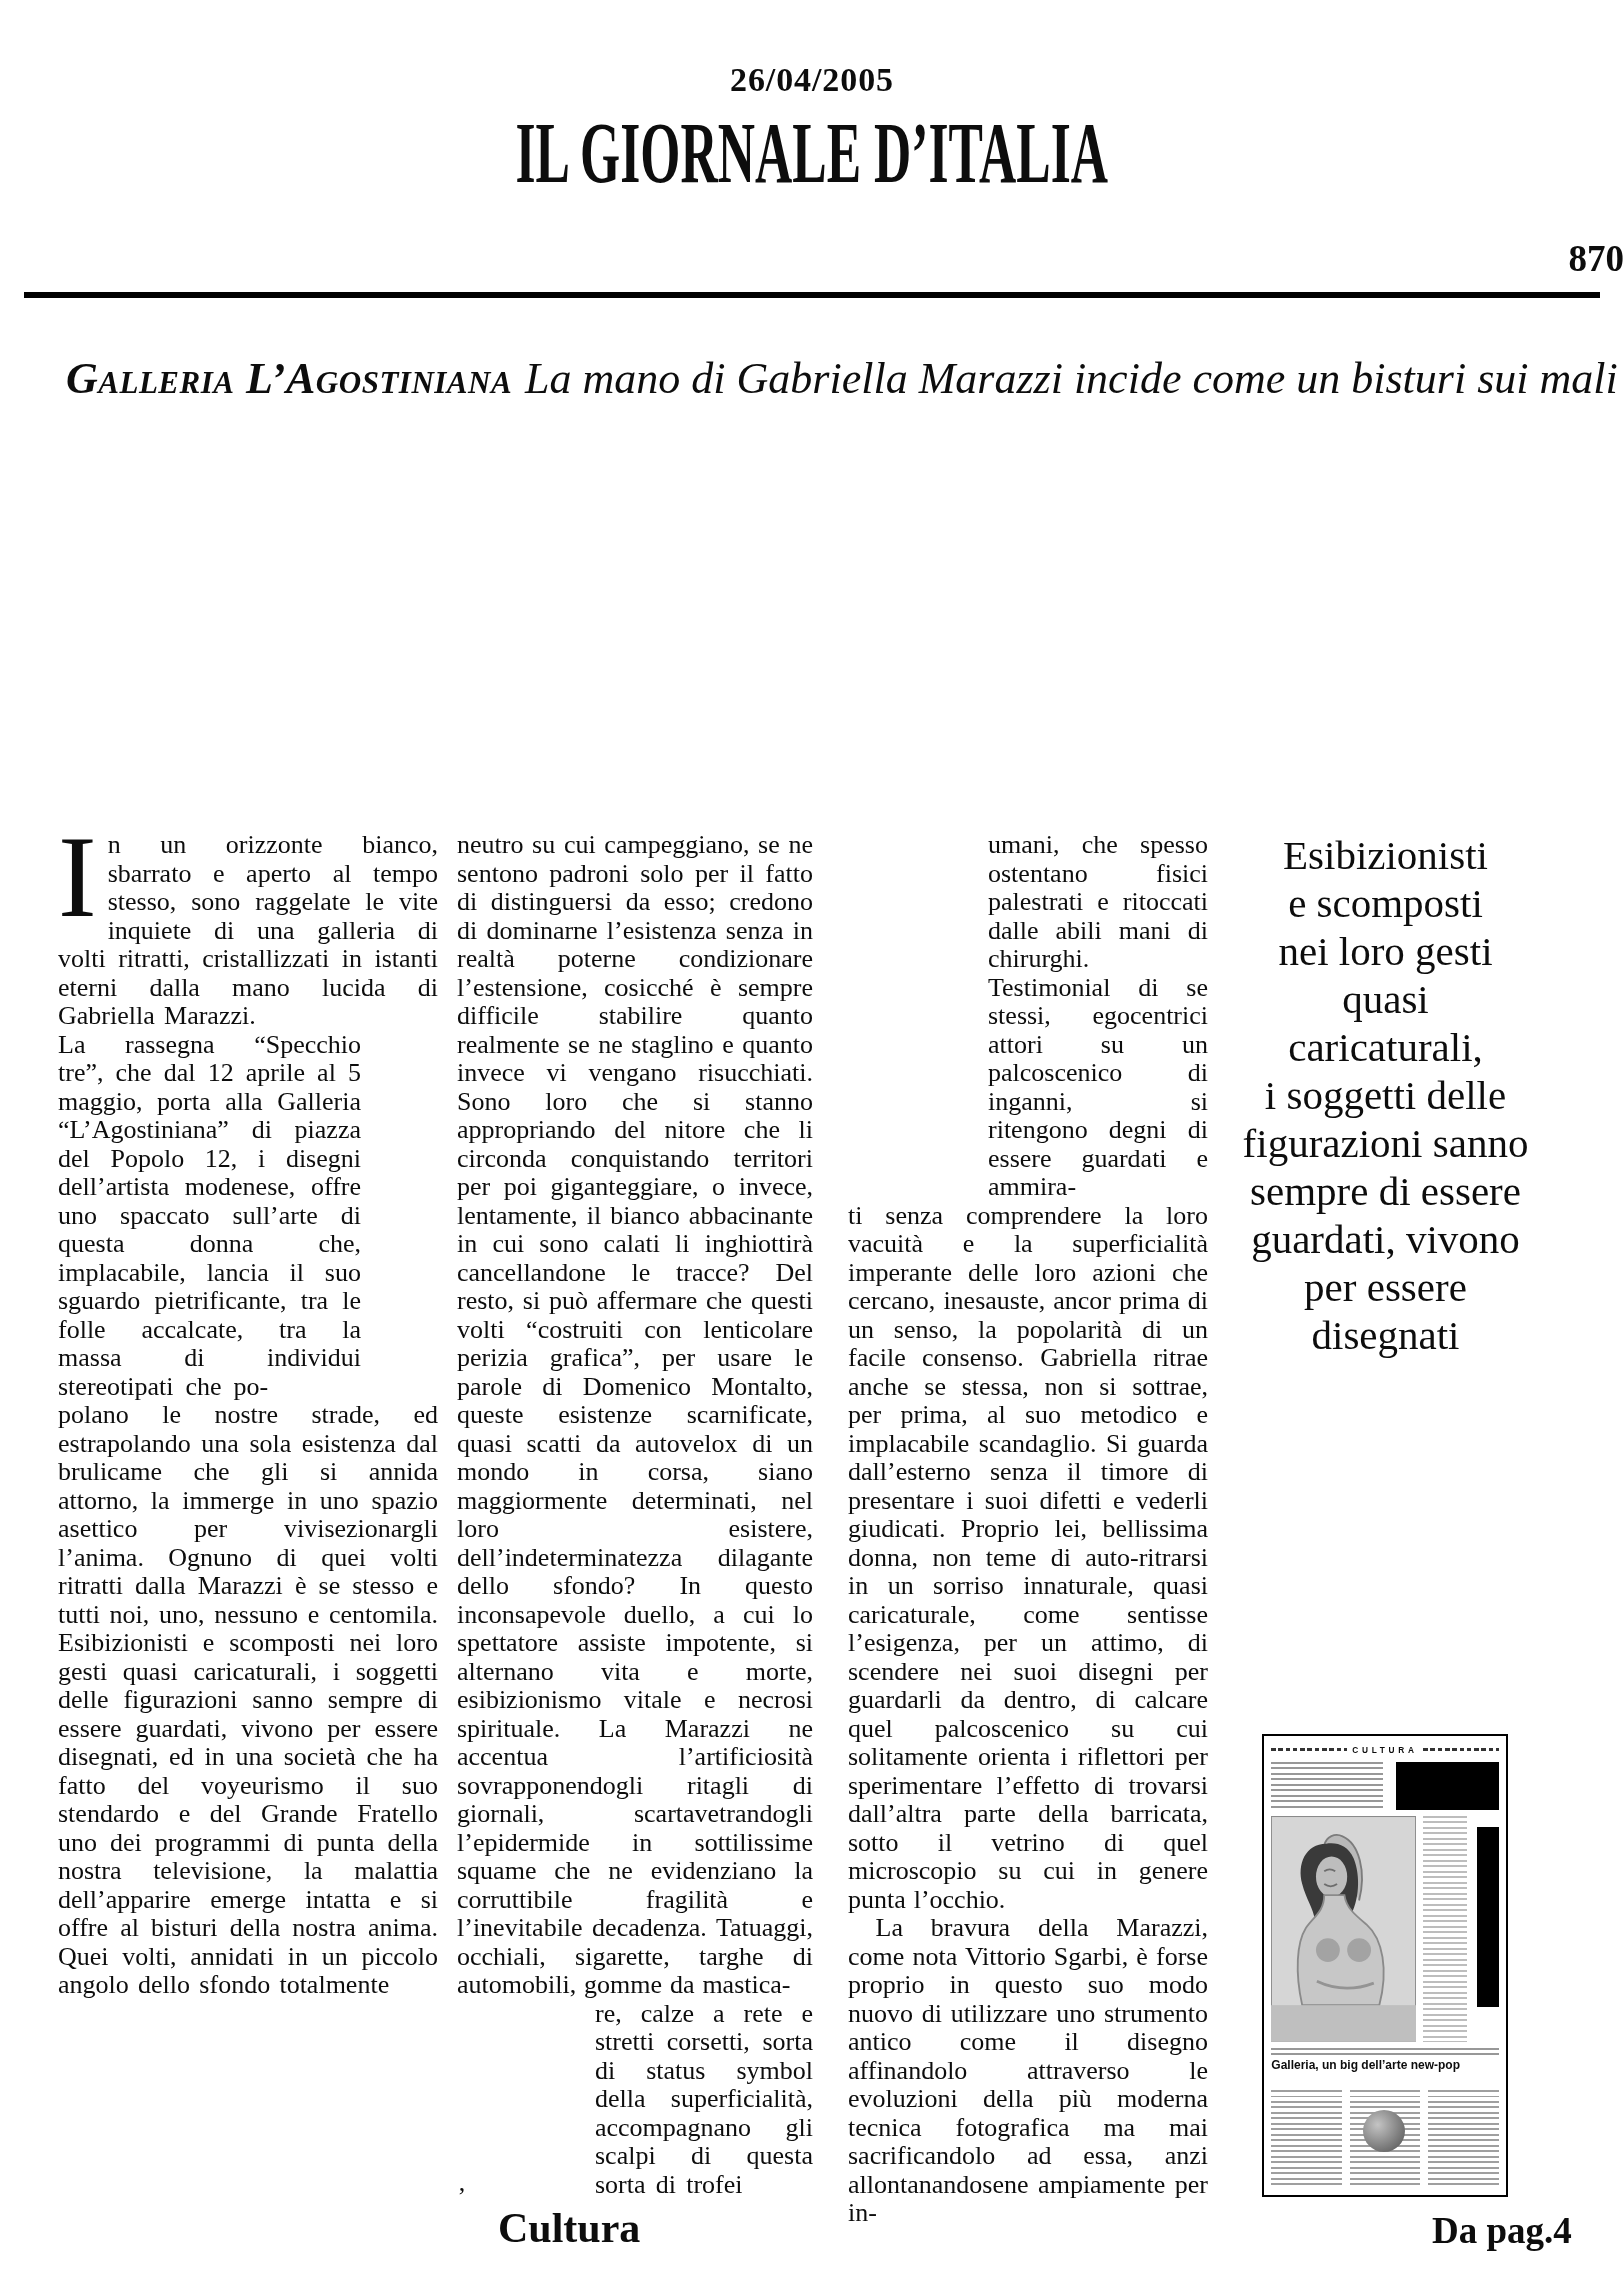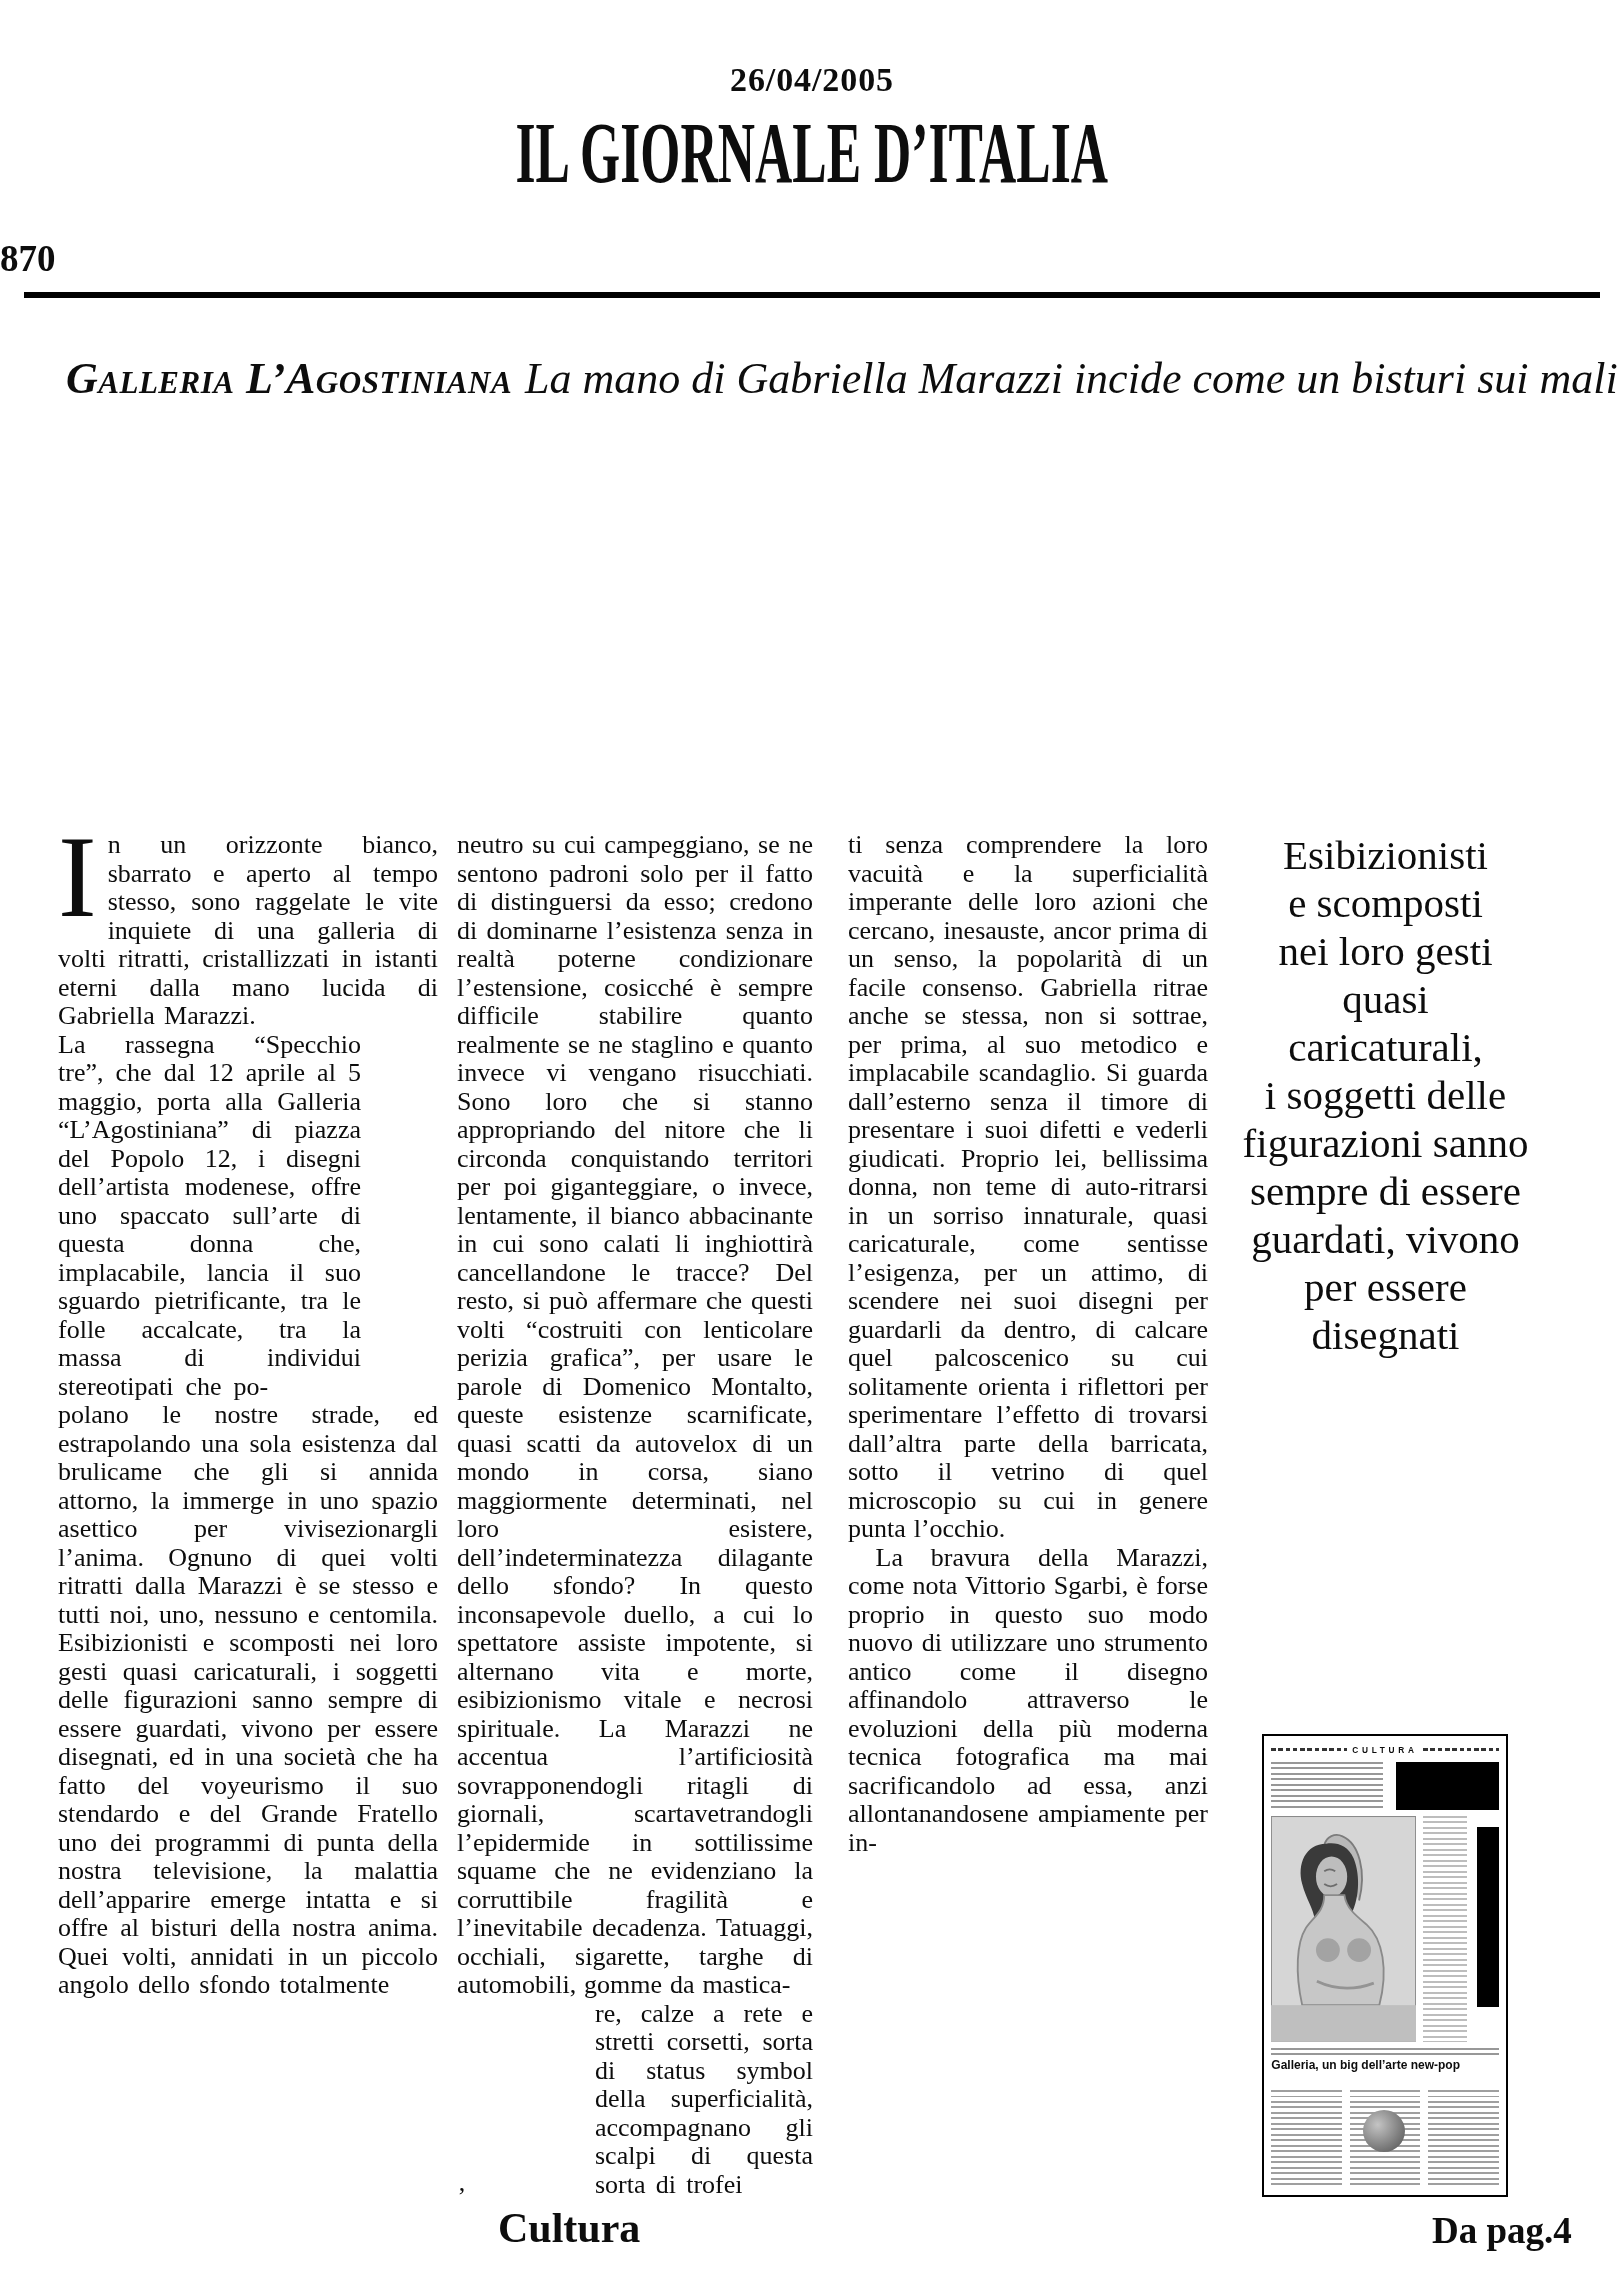--- a/index.html
+++ b/index.html
@@ -7,21 +7,21 @@
     position:relative; width:1624px; height:2296px; background:#ffffff;
     overflow:hidden; font-family:"Liberation Serif", serif; color:#0d0d0d;
   }
 
   
   .date { position:absolute; top:61px; left:0; width:100%; text-align:center;
           font-size:34px; font-weight:bold; letter-spacing:0.9px; }
   .masthead { position:absolute; top:103px; left:0; width:100%; text-align:center; height:101px; }
   .masthead-inner { display:inline-block; font-size:86px; font-weight:bold; letter-spacing:0px;
           transform:scaleX(0.60); transform-origin:center; white-space:nowrap; }
-  .issue { position:absolute; top:237px; left:0; width:100%; text-align:left;
+  .issue { position:absolute; top:237px; left:0; width:100%; text-align:right;
           font-size:37px; font-weight:bold; }
   .rule { position:absolute; top:292px; left:24px; right:24px; height:6.4px; background:#000; }
 
   
   .kicker { position:absolute; top:353px; left:66px; right:33px; font-style:italic;
           font-size:44px; white-space:nowrap; }
   .kicker-label { font-weight:bold; font-variant:small-caps; letter-spacing:0.5px; margin-right:13px; }
 
   
   .headline { position:absolute; top:393px; left:413px; width:790px; text-align:center;
@@ -97,20 +97,21 @@
     <p class="seg">polano le nostre strade, ed estrapolando una sola esistenza dal brulicame che gli si annida attorno, la immerge in uno spazio asettico per vivisezionargli l’anima. Ognuno di quei volti ritratti dalla Marazzi è se stesso e tutti noi, uno, nessuno e centomila. Esibizionisti e scomposti nei loro gesti quasi caricaturali, i soggetti delle figurazioni sanno sempre di essere guardati, vivono per essere disegnati, ed in una società che ha fatto del voyeurismo il suo stendardo e del Grande Fratello uno dei programmi di punta della nostra televisione, la malattia dell’apparire emerge intatta e si offre al bisturi della nostra anima. Quei volti, annidati in un piccolo angolo dello sfondo totalmente</p>
   </div>
 
   <div class="col" id="col2">
     <p class="seg">neutro su cui campeggiano, se ne sentono padroni solo per il fatto di distinguersi da esso; credono di dominarne l’esistenza senza in realtà poterne condizionare l’estensione, cosicché è sempre difficile stabilire quanto realmente se ne staglino e quanto invece vi vengano risucchiati. Sono loro che si stanno appropriando del nitore che li circonda conquistando territori per poi giganteggiare, o invece, lentamente, il bianco abbacinante in cui sono calati li inghiottirà cancellandone le tracce? Del resto, si può affermare che questi volti “costruiti con lenticolare perizia grafica”, per usare le parole di Domenico Montalto, queste esistenze scarnificate, quasi scatti da autovelox di un mondo in corsa, siano maggiormente determinati, nel loro esistere, dell’indeterminatezza dilagante dello sfondo? In questo inconsapevole duello, a cui lo spettatore assiste impotente, si alternano vita e morte, esibizionismo vitale e necrosi spirituale. La Marazzi ne accentua l’artificiosità sovrapponendogli ritagli di giornali, scartavetrandogli l’epidermide in sottilissime squame che ne evidenziano la corruttibile fragilità e l’inevitabile decadenza. Tatuaggi, occhiali, sigarette, targhe di automobili, gomme da mastica-</p>
     <p class="seg narrow-left">re, calze a rete e stretti corsetti, sorta di status symbol della superficialità, accompagnano gli scalpi di questa sorta di trofei</p>
     <span class="stray-comma">,</span>
   </div>
 
   <div class="col" id="col3">
+    <p class="seg col3-indent">umani, che spesso ostentano fisici palestrati e ritoccati dalle abili mani di chirurghi. Testimonial di se stessi, egocentrici attori su un palcoscenico di inganni, si ritengono degni di essere guardati e ammira-</p>
     <p class="seg">ti senza comprendere la loro vacuità e la superficialità imperante delle loro azioni che cercano, inesauste, ancor prima di un senso, la popolarità di un facile consenso. Gabriella ritrae anche se stessa, non si sottrae, per prima, al suo metodico e implacabile scandaglio. Si guarda dall’esterno senza il timore di presentare i suoi difetti e vederli giudicati. Proprio lei, bellissima donna, non teme di auto-ritrarsi in un sorriso innaturale, quasi caricaturale, come sentisse l’esigenza, per un attimo, di scendere nei suoi disegni per guardarli da dentro, di calcare quel palcoscenico su cui solitamente orienta i riflettori per sperimentare l’effetto di trovarsi dall’altra parte della barricata, sotto il vetrino di quel microscopio su cui in genere punta l’occhio.</p>
     <p class="seg para-indent">La bravura della Marazzi, come nota Vittorio Sgarbi, è forse proprio in questo suo modo nuovo di utilizzare uno strumento antico come il disegno affinandolo attraverso le evoluzioni della più moderna tecnica fotografica ma mai sacrificandolo ad essa, anzi allontanandosene ampiamente per in-</p>
   </div>
 
   <div class="pullquote">Esibizionisti
 e scomposti
 nei loro gesti
 quasi caricaturali,
 i soggetti delle
 figurazioni sanno

